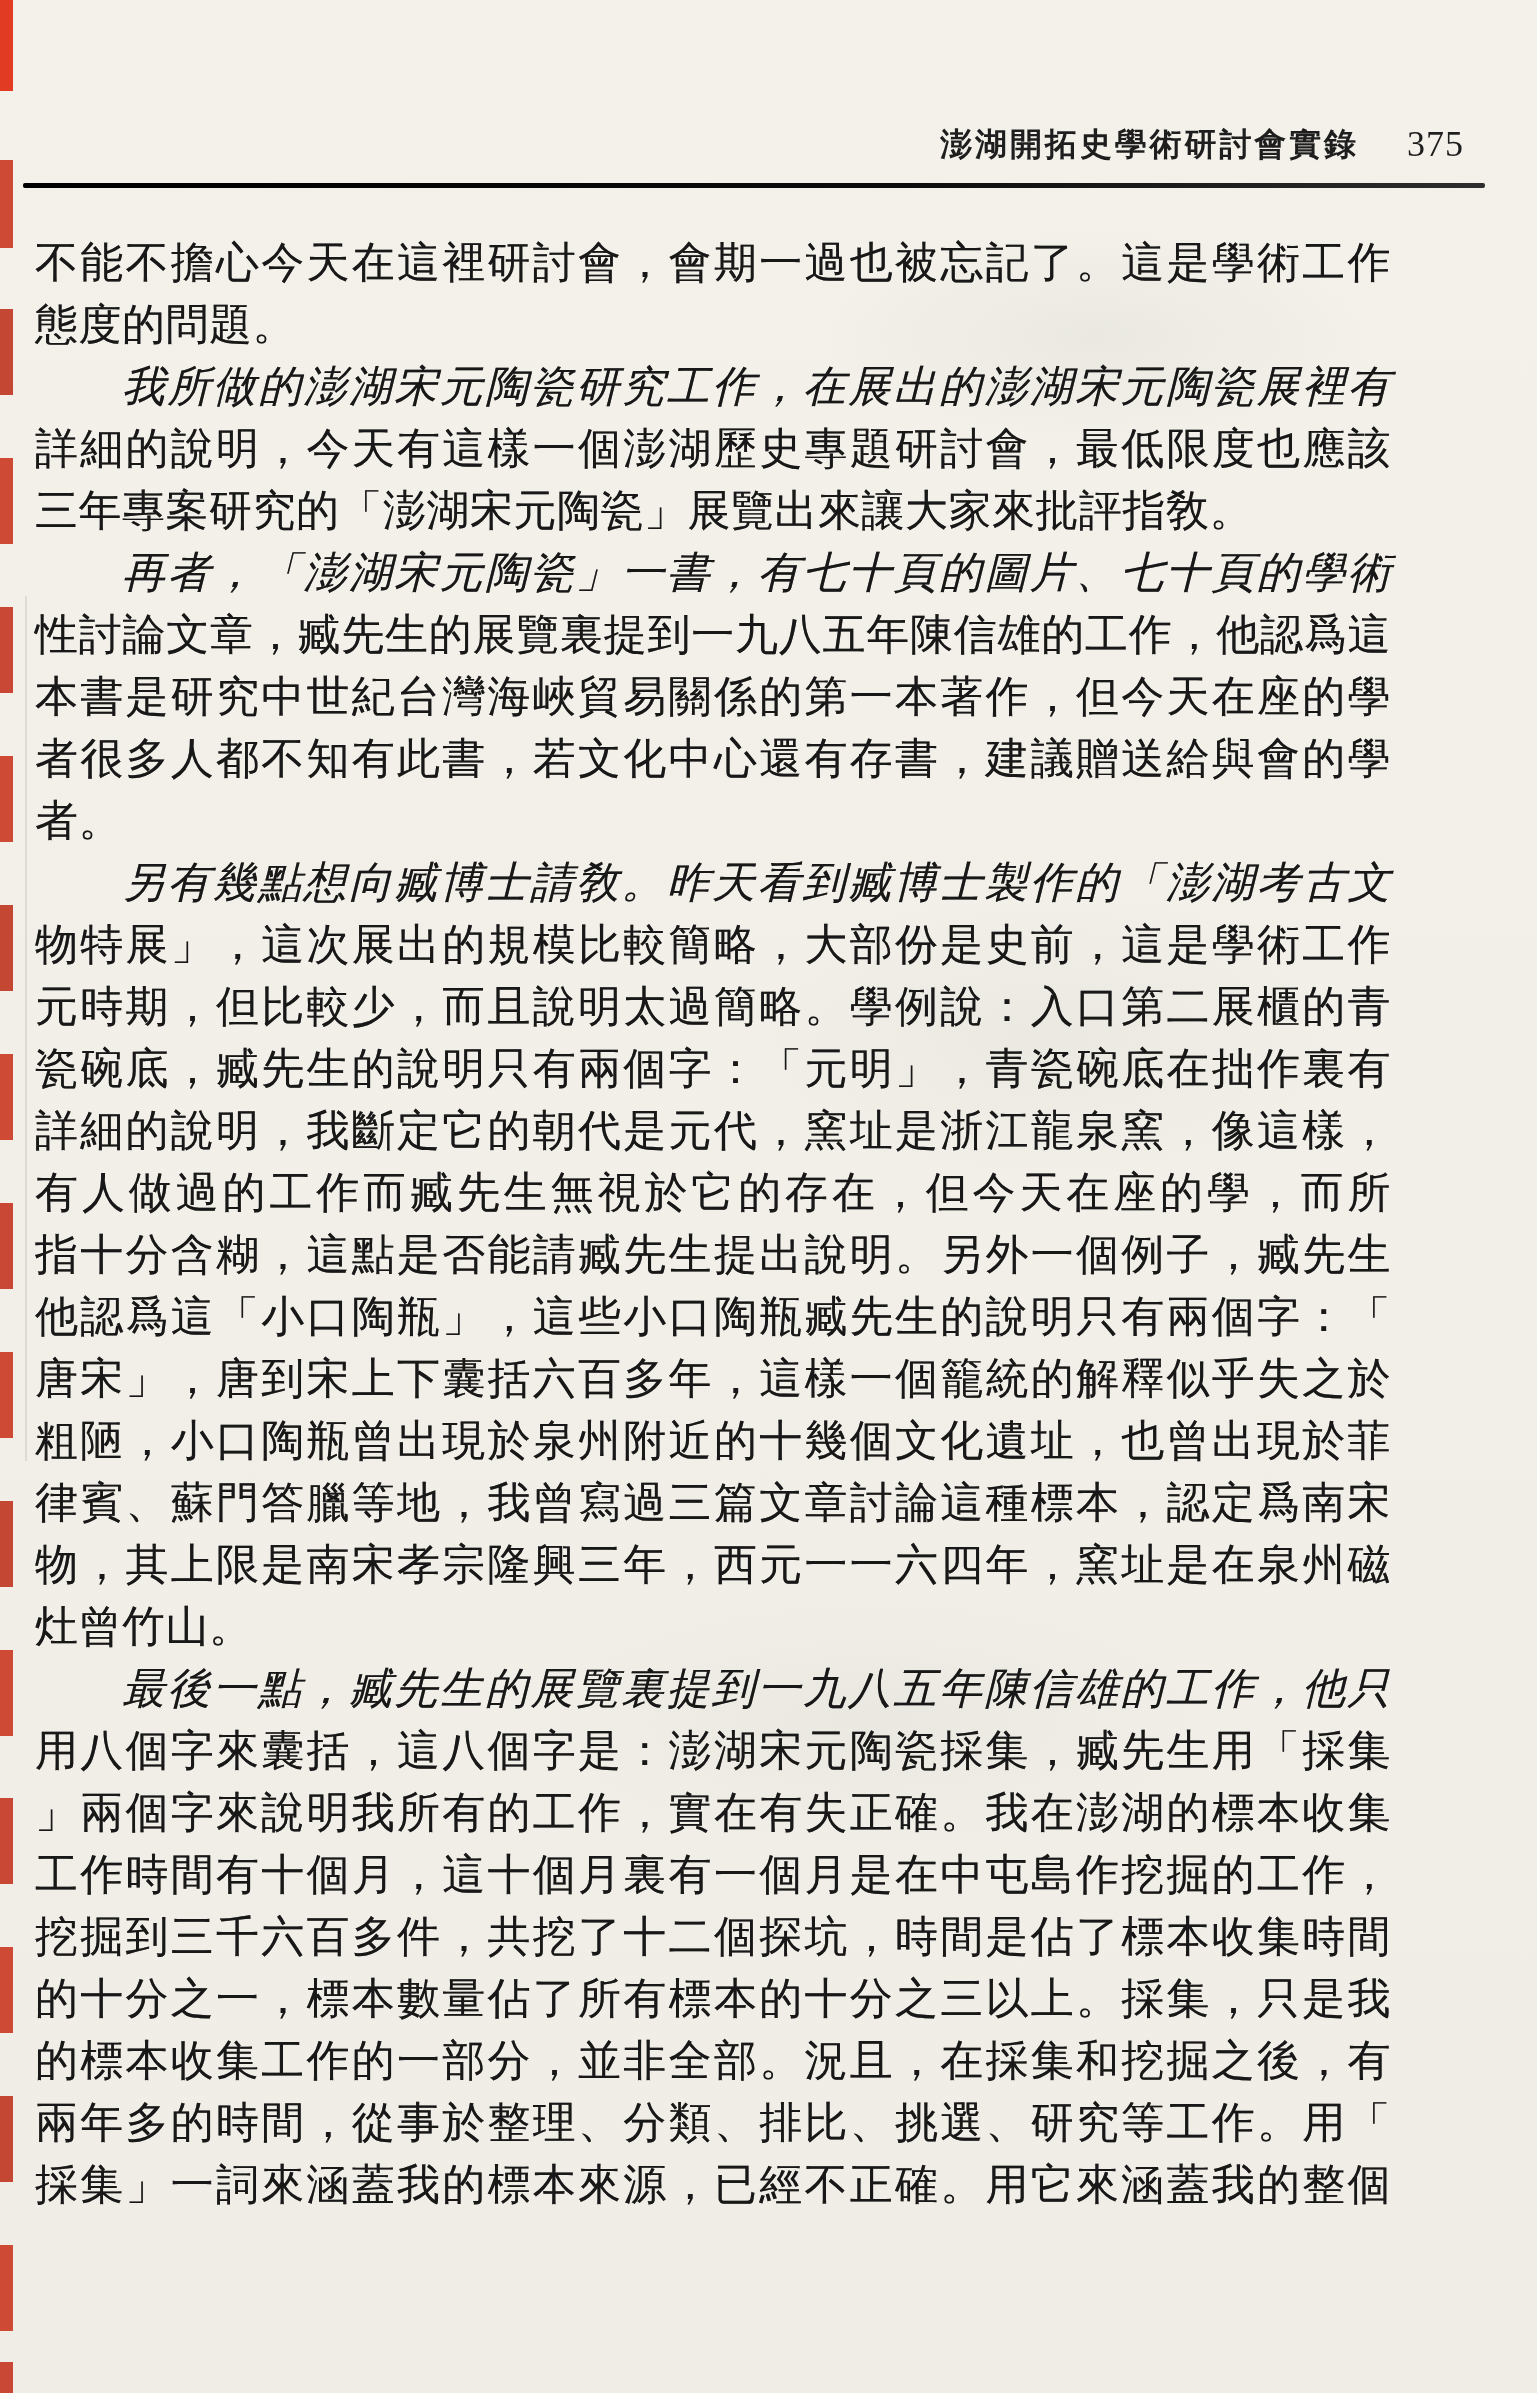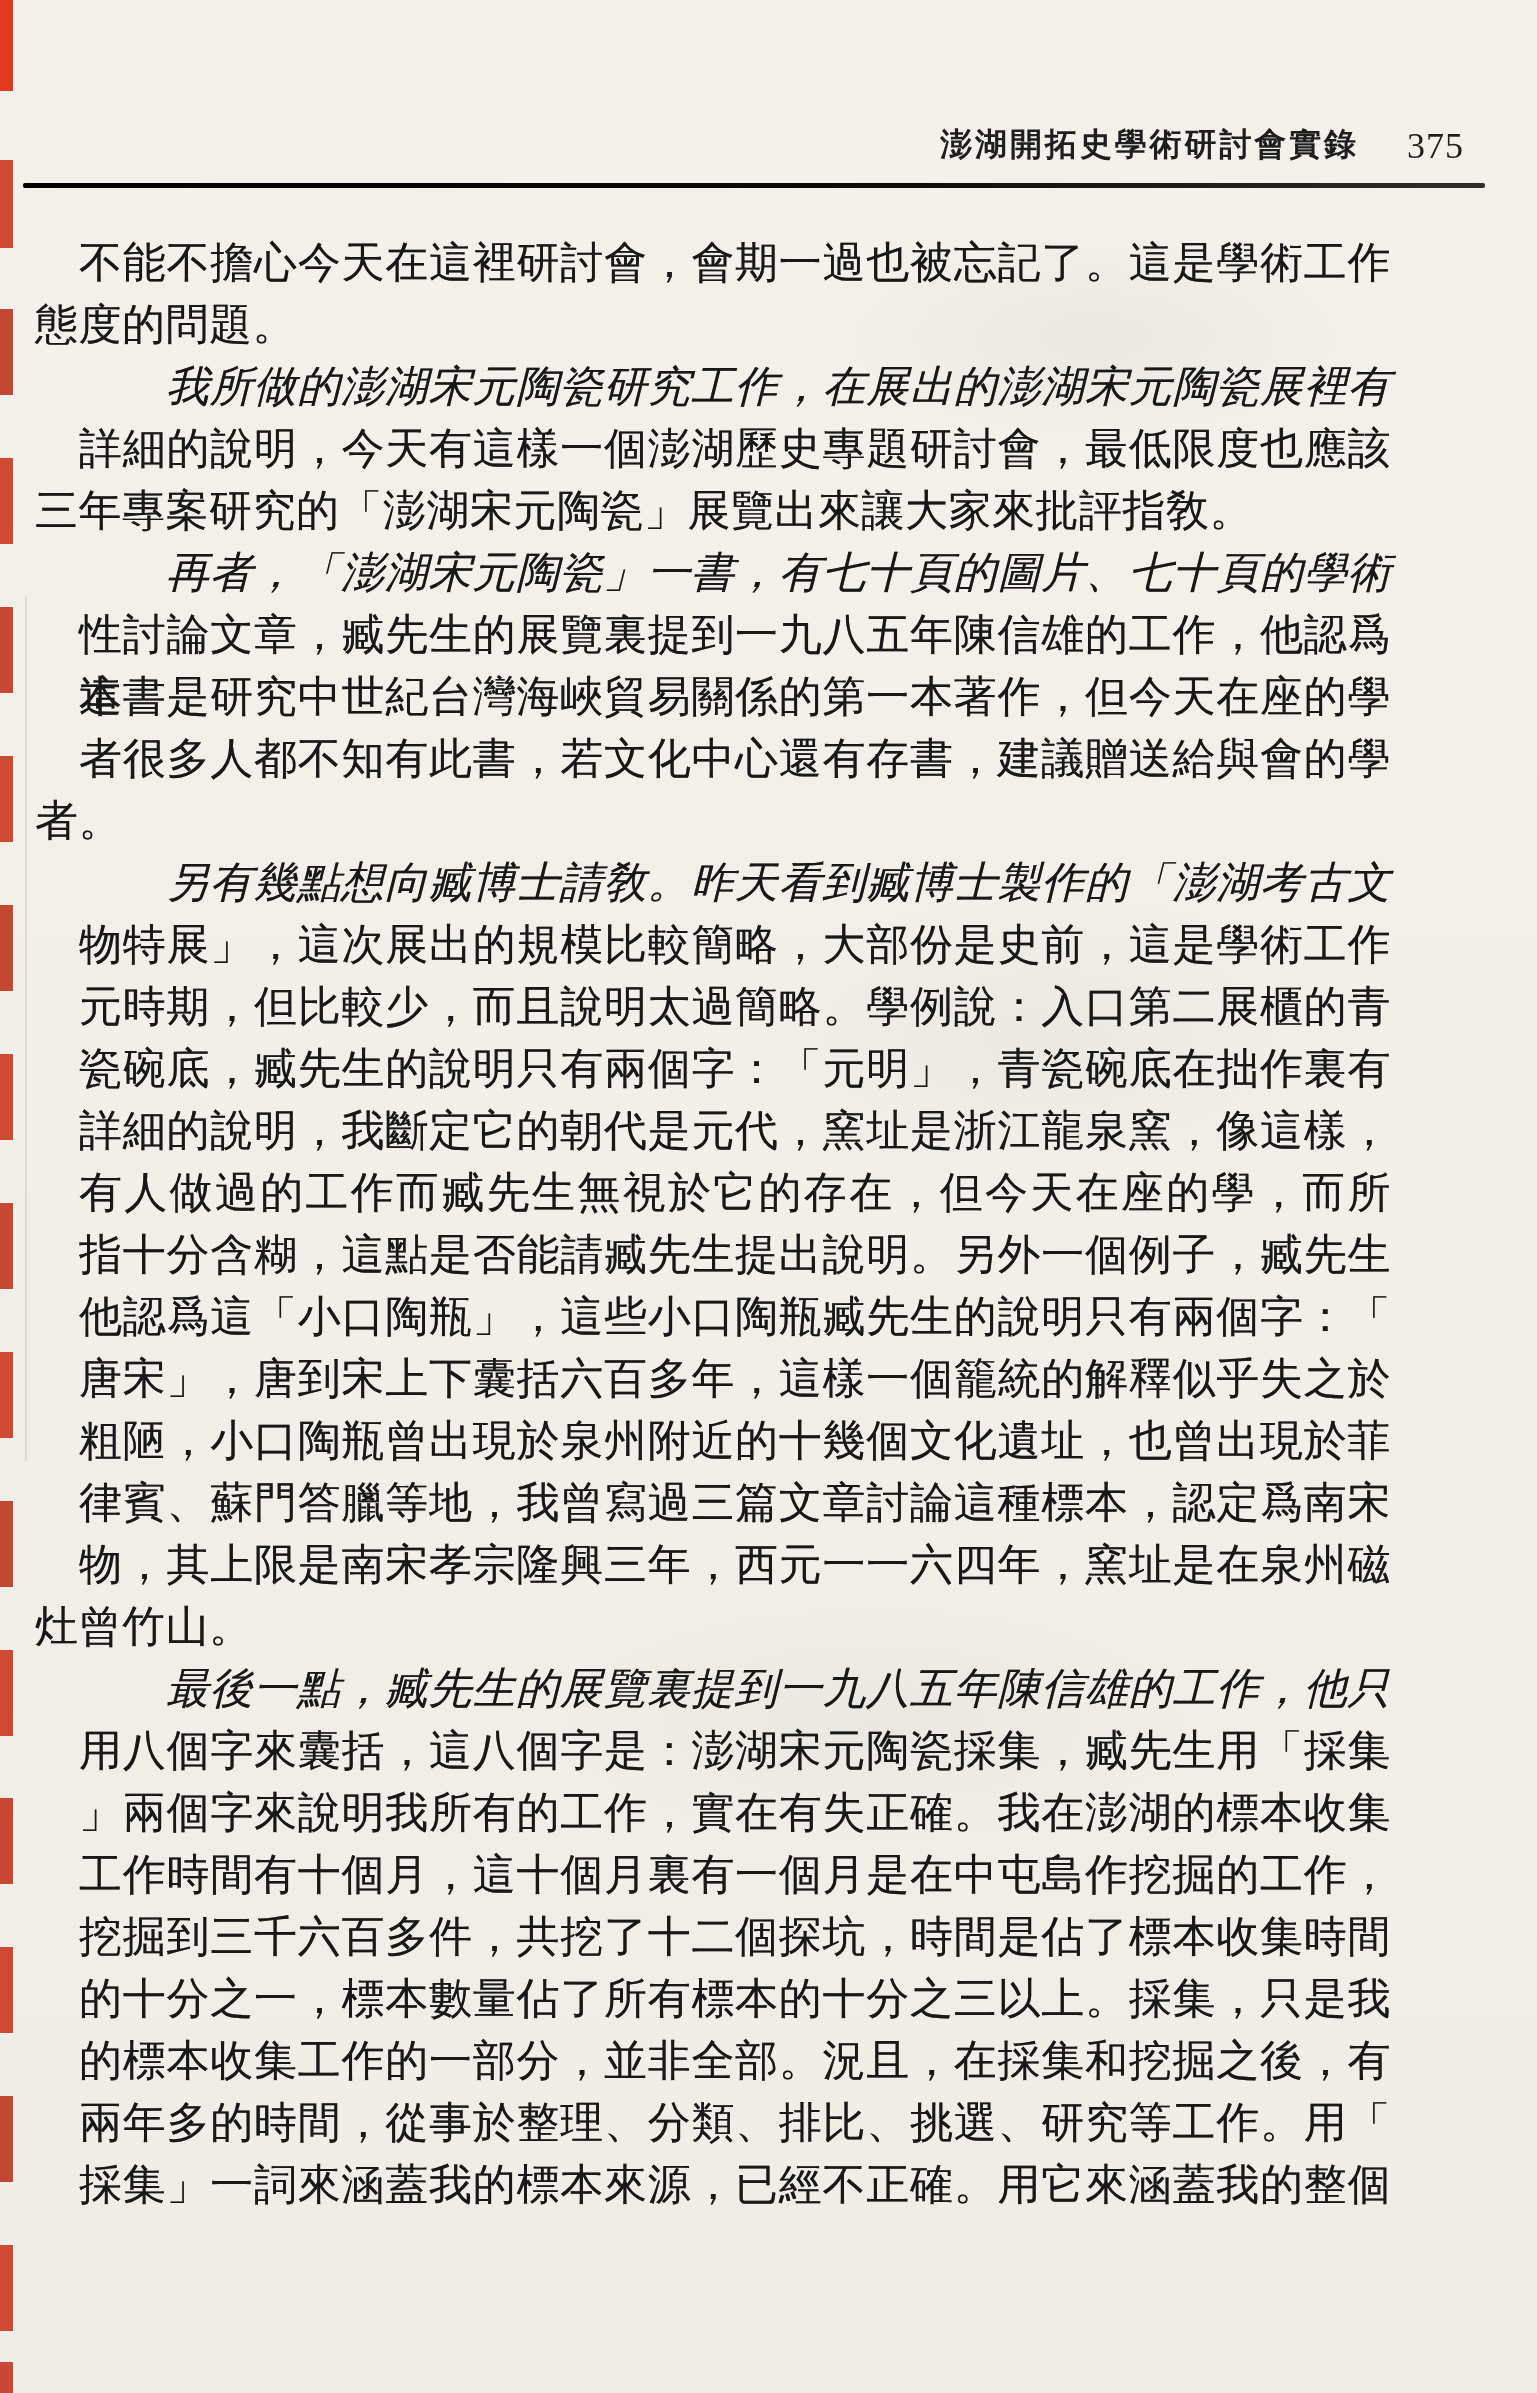--- a/index.html
+++ b/index.html
@@ -14,38 +14,38 @@
   .smudge{position:absolute;border-radius:50%;pointer-events:none;}
   .smudge.s1{left:826px;top:231px;width:538px;height:211px;background:radial-gradient(closest-side,rgba(120,125,115,.07),rgba(120,125,115,0));}
   .smudge.s2{left:749px;top:893px;width:596px;height:288px;background:radial-gradient(closest-side,rgba(120,125,115,.06),rgba(120,125,115,0));}
   .smudge.s3{left:538px;top:1595px;width:672px;height:250px;background:radial-gradient(closest-side,rgba(120,125,115,.055),rgba(120,125,115,0));}
   .crease{position:absolute;left:25px;top:596px;width:1.9px;height:865px;background:rgba(40,40,40,.10);}
   
   .edge-mark{position:absolute;left:0;width:12.5px;}
   
   .header{
     position:absolute;top:123px;right:73px;
-    display:flex;align-items:flex-end;gap:48px;
+    display:flex;align-items:flex-start;gap:48px;
     color:#1e1e1e;
   }
   .header .title{font-size:32px;letter-spacing:2.9px;font-weight:bold;}
   .header .pageno{font-size:36px;letter-spacing:1px;}
   .rule{
     position:absolute;left:23px;top:183px;width:1462px;height:4.8px;
     background:linear-gradient(90deg,#000 0%,#0c0c0c 60%,#2e2e2e 100%);
     border-radius:1.9px;
   }
   
   .bodytext{
     position:absolute;left:35px;top:232px;width:1356px;
     font-size:43px;line-height:62px;color:#181818;
     text-shadow:0 0 0.6px rgba(20,20,20,.55);
   }
   .line{height:62px;letter-spacing:0.5px;white-space:normal;}
-  .line.fill{text-align:justify;text-align-last:justify;margin-left:44px;}
+  .line.fill{text-align:justify;text-align-last:justify;}
   .line.indent{text-indent:87px;font-style:italic;}
 </style>
 </head>
 <body>
 
 <div class="page">
   <div class="smudge s1"></div>
   <div class="smudge s2"></div>
   <div class="smudge s3"></div>
   <div class="crease"></div>

